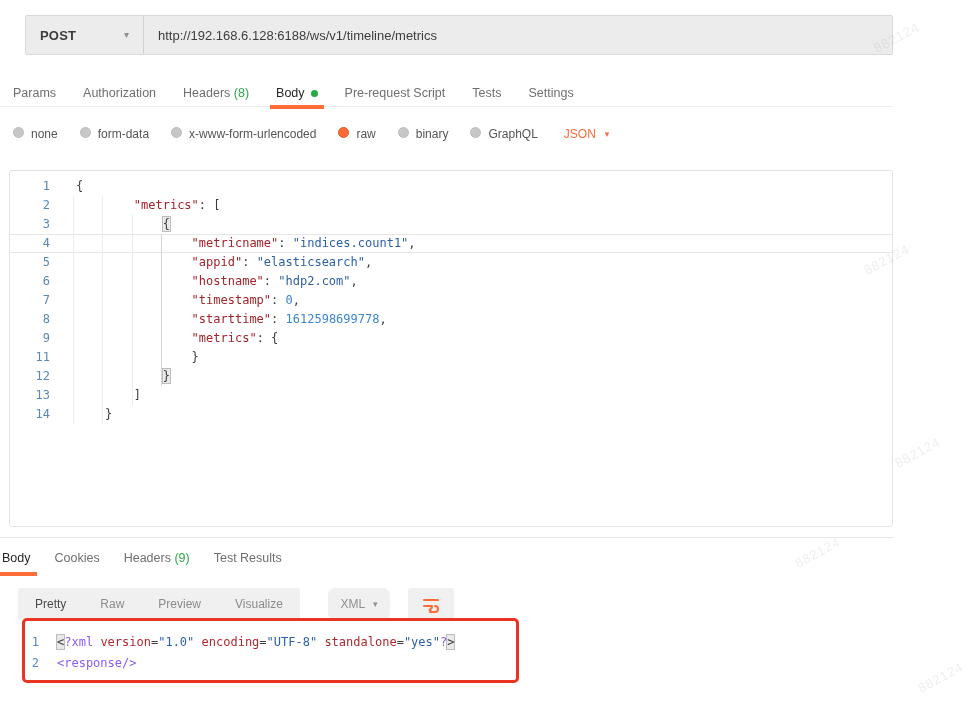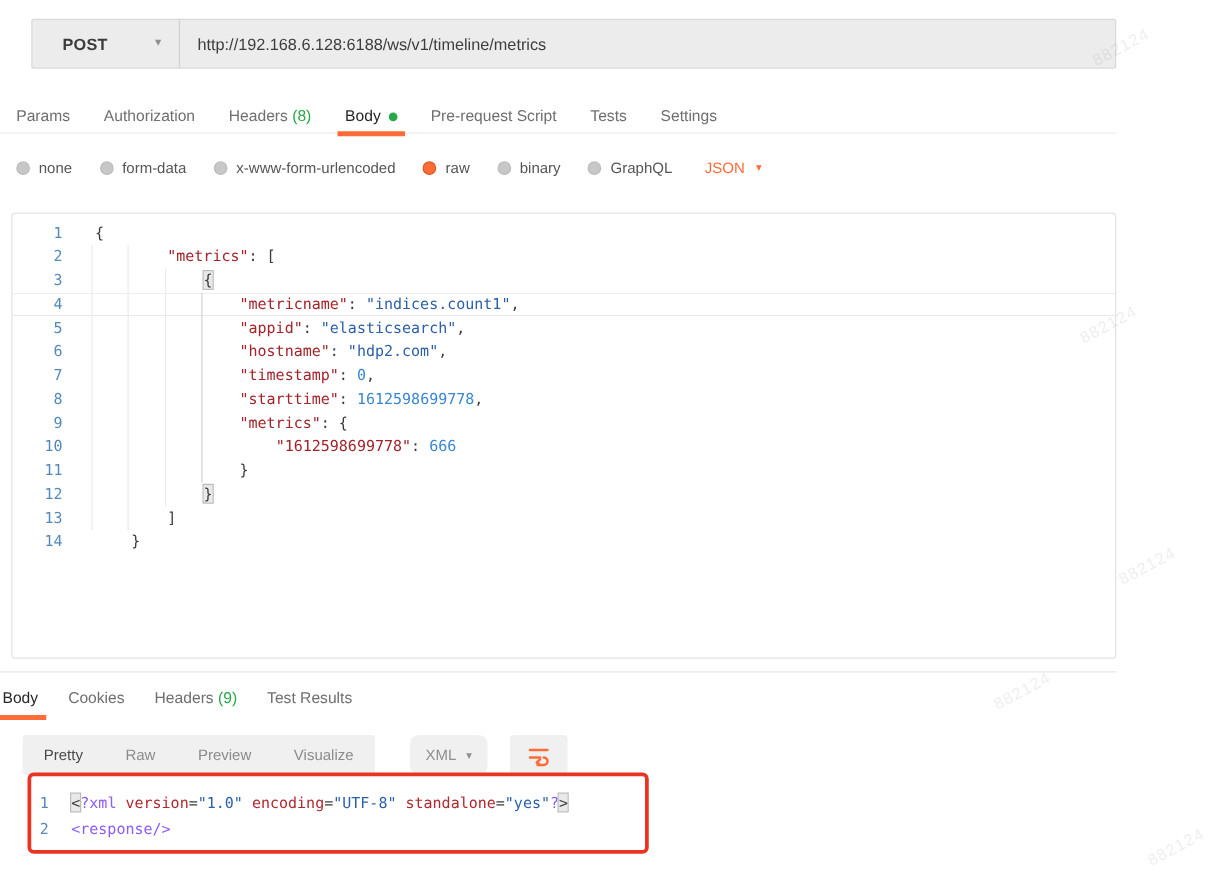--- a/index.html
+++ b/index.html
@@ -5,36 +5,36 @@
   * { margin:0; padding:0; box-sizing:border-box; }
   html,body { background:#fff; }
   body { font-family:"Liberation Sans", sans-serif; }
   #app { position:relative; width:977px; height:703px; background:#fff; overflow:hidden; }
 
   
   .url-bar { position:absolute; left:25px; top:15px; width:868px; height:40px;
     background:#ececec; border:1px solid #d9d9d9; border-radius:2px; display:flex; align-items:stretch; }
   .method-select { width:118px; border-right:1px solid #d2d2d2; display:flex; align-items:center;
     justify-content:space-between; padding:0 14px; cursor:pointer; }
-  .method-label { font-size:13px; color:#3c3c3c; font-weight:bold; letter-spacing:.2px;margin-left:10px; }
+  .method-label { font-size:13px; color:#3c3c3c; font-weight:bold; letter-spacing:.2px; }
   .caret { font-size:10px; color:#8f8f8f; line-height:1; }
   .url-input { flex:1; display:flex; align-items:center; padding:8px 14px; font-size:13px; color:#3d3d3d; }
 
   
   .req-tabs { position:absolute; left:0; top:82px; width:893px; height:25px;
     border-bottom:1px solid #ededed; display:flex; gap:27px; padding-left:13px; }
   .tab { font-size:12.5px; color:#6f6f6f; line-height:22px; cursor:pointer; position:relative; white-space:nowrap; }
   .tab .cnt { color:#29a847; }
   .tab.active { color:#262626; }
   .tab.active::after { content:""; position:absolute; left:-6px; right:-6px; bottom:-3px; height:4px; background:#ff6c37; }
   .green-dot { display:inline-block; width:7px; height:7px; border-radius:50%; background:#29a847; margin-left:6px; vertical-align:middle; }
 
   
   .mode-row { position:absolute; left:13px; top:127px; display:flex; align-items:center; gap:22px; }
-  .mode { display:flex; align-items:center; gap:7px; cursor:pointer; }
+  .mode { display:flex; align-items:flex-start; gap:7px; cursor:pointer; }
   .radio-dot { width:11px; height:11px; border-radius:50%; background:#c7c7c7; border:1px solid #bdbdbd; }
   .mode.selected .radio-dot { background:#ff6c37; border-color:#dd5a27; }
   .mode-label { font-size:12px; color:#555; }
   .lang-select { display:flex; align-items:center; gap:9px; cursor:pointer; margin-left:4px; }
   .lang-label { font-size:12px; color:#ff6c37; }
   .lang-select .caret { color:#ff6c37; font-size:9px; }
 
   
   .editor { position:absolute; left:9px; top:170px; width:884px; height:357px;
     border:1px solid #e3e3e3; border-radius:3px; background:#fff; padding-top:6px; overflow:hidden; }
@@ -180,24 +180,20 @@
       </div>
       <div class="code-line">
         <span class="gutter-num">8</span>
         <span class="code-text"><span class="tok-pl">                </span><span class="tok-key">"starttime"</span><span class="tok-pl">: </span><span class="tok-num">1612598699778</span><span class="tok-pl">,</span></span>
       </div>
       <div class="code-line">
         <span class="gutter-num">9</span>
         <span class="code-text"><span class="tok-pl">                </span><span class="tok-key">"metrics"</span><span class="tok-pl">: {</span></span>
       </div>
       <div class="code-line">
-        <span class="gutter-num">10</span>
-        <span class="code-text"><span class="tok-pl">                    </span><span class="tok-key">"1612598699778"</span><span class="tok-pl">: </span><span class="tok-num">666</span></span>
-      </div>
-      <div class="code-line">
         <span class="gutter-num">11</span>
         <span class="code-text"><span class="tok-pl">                </span><span class="tok-pl">}</span></span>
       </div>
       <div class="code-line">
         <span class="gutter-num">12</span>
         <span class="code-text"><span class="tok-pl">            </span><span class="tok-bm">}</span></span>
       </div>
       <div class="code-line">
         <span class="gutter-num">13</span>
         <span class="code-text"><span class="tok-pl">        </span><span class="tok-pl">]</span></span>

